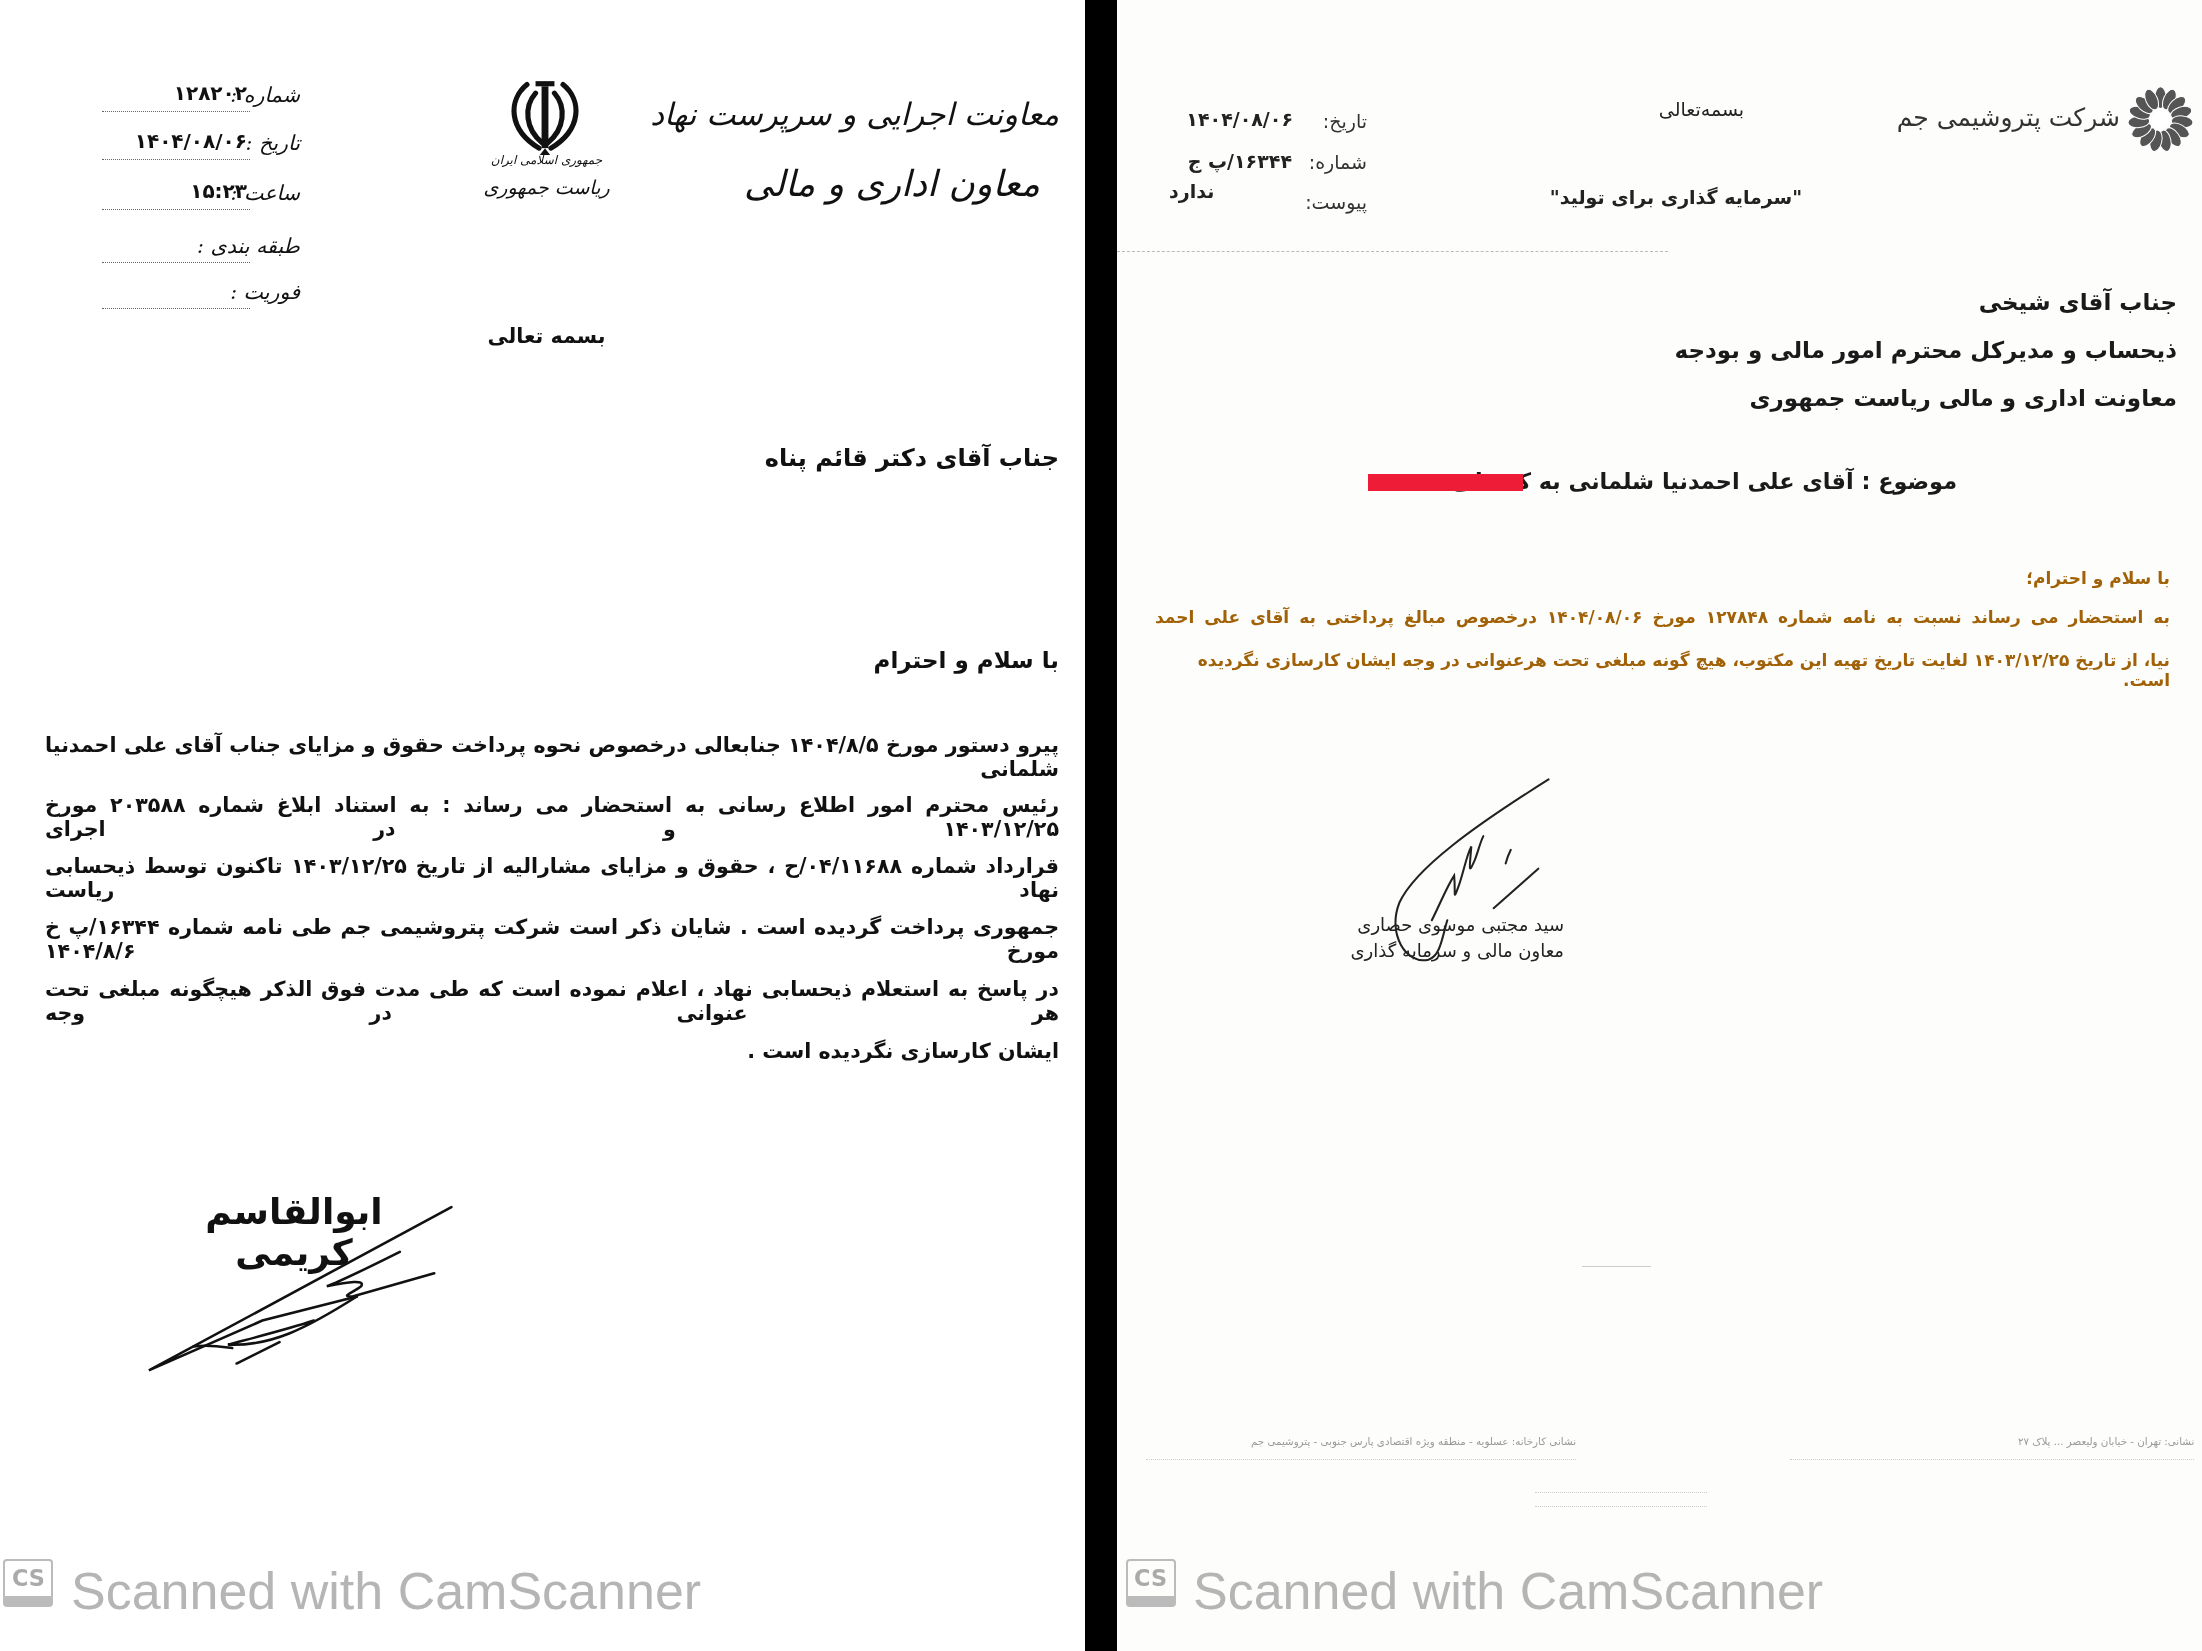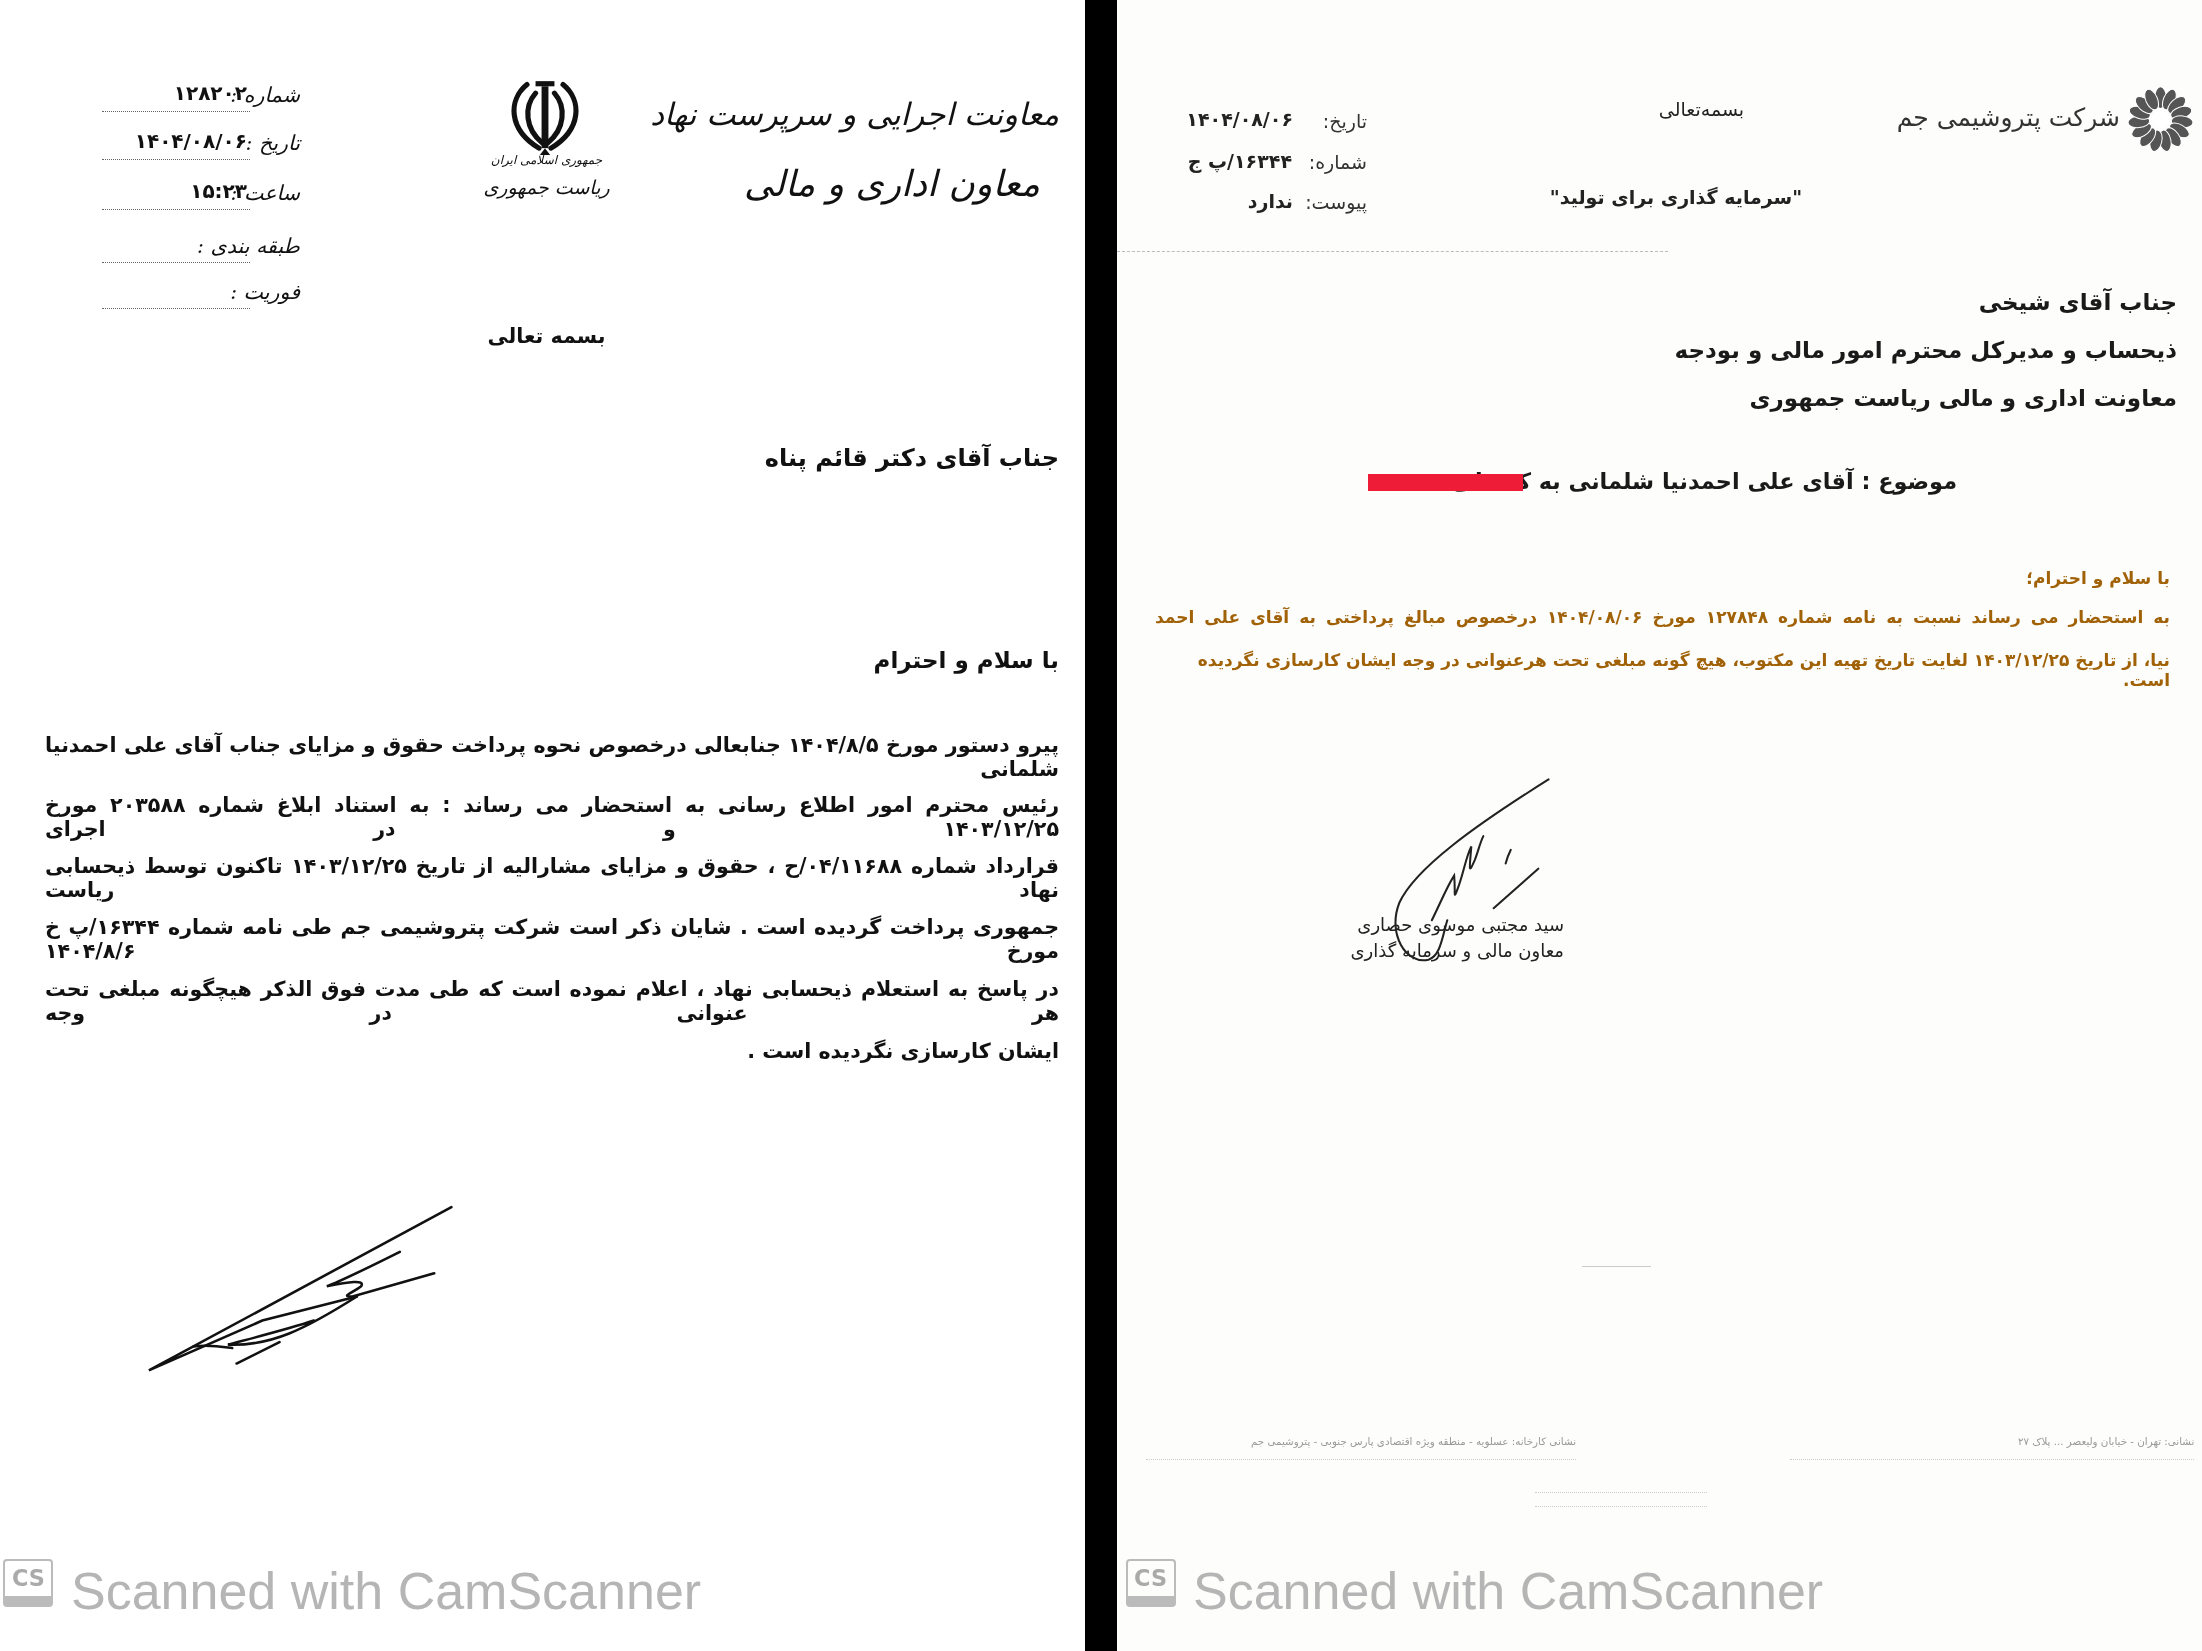--- a/index.html
+++ b/index.html
@@ -97,20 +97,21 @@
 
   <div class="abs rtl bold" style="right:26px;top:647px;font-size:23px;">با سلام و احترام</div>
 
   <div class="body-line" style="top:733px;">پیرو دستور مورخ ۱۴۰۴/۸/۵ جنابعالی درخصوص نحوه پرداخت حقوق و مزایای جناب آقای علی احمدنیا شلمانی</div>
   <div class="body-line" style="top:793px;">رئیس محترم امور اطلاع رسانی به استحضار می رساند : به استناد ابلاغ شماره ۲۰۳۵۸۸ مورخ ۱۴۰۳/۱۲/۲۵ و در اجرای</div>
   <div class="body-line" style="top:854px;">قرارداد شماره ۰۴/۱۱۶۸۸/ح ، حقوق و مزایای مشارالیه از تاریخ ۱۴۰۳/۱۲/۲۵ تاکنون توسط ذیحسابی نهاد ریاست</div>
   <div class="body-line" style="top:915px;">جمهوری پرداخت گردیده است . شایان ذکر است شرکت پتروشیمی جم طی نامه شماره ۱۶۳۴۴/پ خ مورخ ۱۴۰۴/۸/۶</div>
   <div class="body-line" style="top:977px;">در پاسخ به استعلام ذیحسابی نهاد ، اعلام نموده است که طی مدت فوق الذکر هیچگونه مبلغی تحت هر عنوانی در وجه</div>
   <div class="body-line last" style="top:1039px;">ایشان کارسازی نگردیده است .</div>
 
+  <div class="abs rtl bold" style="left:169px;top:1191px;width:250px;font-size:36px;text-align:center;">ابوالقاسم کریمی</div>
 
   <svg class="abs" style="left:142px;top:1200px;" width="318" height="181" viewBox="0 0 370 210">
     <g fill="none" stroke="#111" stroke-width="3" stroke-linecap="round">
       <path d="M360 8 L8 198 L140 140 L250 112"></path>
       <path d="M250 112 C190 150 150 170 100 168 C130 160 170 150 200 140"></path>
       <path d="M300 60 C260 80 230 95 215 100 C240 95 260 92 255 100 C245 108 230 112 245 112 L340 85"></path>
       <path d="M60 170 C80 168 90 170 105 172"></path>
       <path d="M110 190 C130 180 150 170 160 165"></path>
     </g>
   </svg>
@@ -146,21 +147,21 @@
   <div class="abs rtl" style="right:83px;top:103px;font-size:25px;color:#333;letter-spacing:-0.9px;">شرکت پتروشیمی جم</div>
 
   <div class="abs rtl" style="left:490px;top:98px;width:189px;font-size:19px;text-align:center;color:#222;">بسمه‌تعالی</div>
   <div class="abs rtl bold" style="left:430px;top:186px;width:258px;font-size:19px;text-align:center;color:#222;">"سرمایه گذاری برای تولید"</div>
 
   <div class="r-meta-lbl" style="left:181px;top:110px;width:69px;text-align:right;">تاریخ:</div>
   <div class="r-meta-val" style="left:52px;top:108px;width:124px;text-align:right;">۱۴۰۴/۰۸/۰۶</div>
   <div class="r-meta-lbl" style="left:181px;top:151px;width:69px;text-align:right;">شماره:</div>
   <div class="r-meta-val" style="left:34px;top:150px;width:141px;text-align:right;">۱۶۳۴۴/پ ج</div>
   <div class="r-meta-lbl" style="left:181px;top:191px;width:69px;text-align:right;">پیوست:</div>
-  <div class="r-meta-val" style="left:52px;top:190px;width:124px;text-align:right;">ندارد</div>
+  <div class="r-meta-val" style="left:52px;top:180px;width:124px;text-align:left;">ندارد</div>
 
   <div class="abs" style="left:0;top:251px;width:551px;border-top:1.7px dashed #bbb;"></div>
 
   <div class="r-addr" style="top:289px;">جناب آقای شیخی</div>
   <div class="r-addr" style="top:337px;">ذیحساب و مدیرکل محترم امور مالی و بودجه</div>
   <div class="r-addr" style="top:385px;">معاونت اداری و مالی ریاست جمهوری</div>
 
   <div class="abs rtl bold" style="right:246px;top:468px;font-size:22.4px;color:#1a1a1a;">موضوع : آقای علی احمدنیا شلمانی به کد ملی</div>
   <div class="abs" style="left:251px;top:474px;width:155px;height:17px;background:#ee1c36;"></div>
 

